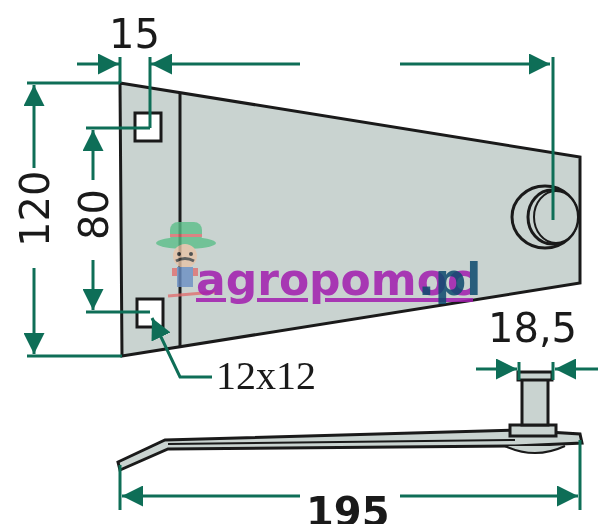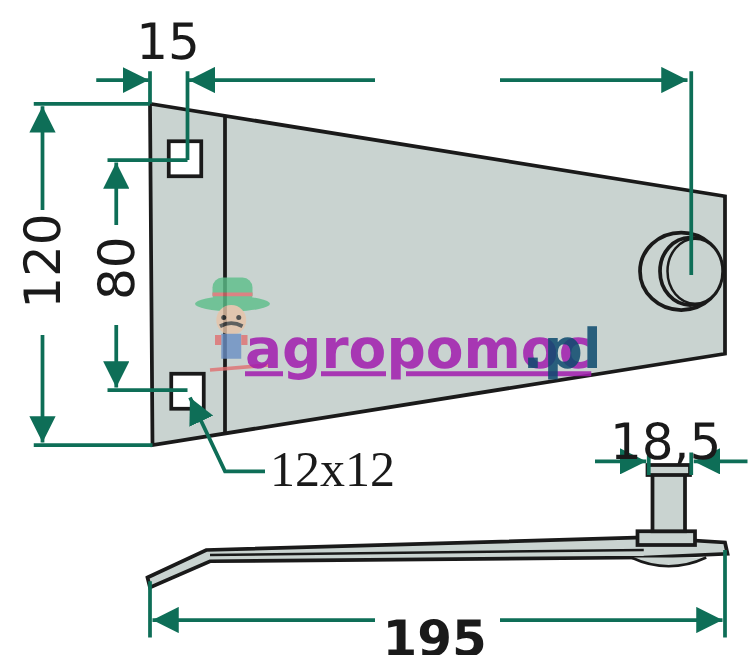--- a/index.html
+++ b/index.html
@@ -111,18 +111,18 @@
       <rect x="172" y="268" width="5" height="8" fill="#e07070"></rect>
       <rect x="193" y="268" width="5" height="8" fill="#e07070"></rect>
       <line x1="168" y1="296" x2="215" y2="292" stroke="#e07070" stroke-width="3"></line>
     </g>
   </svg>
 
   <div class="dim-text" style="left:109px; top:14px;">15</div>
   <div class="dim-text rot" style="left:6px; top:198px; width:58px; text-align:center;">120</div>
   <div class="dim-text rot" style="left:72px; top:198px; width:44px; text-align:center;">80</div>
   <div class="dim-text" style="left:216px; top:356px;font-family:Liberation Serif, serif;">12x12</div>
-  <div class="dim-text" style="left:488px; top:334px;">18,5</div>
+  <div class="dim-text" style="left:488px; top:308px;">18,5</div>
   <div class="dim-text" style="left:306px; top:492px;font-weight:bold;">195</div>
 
   <div class="wm-text" style="left:196px; top:258px; color:#a21caf; opacity:0.85;text-decoration:underline;">agropomoc</div>
   <div class="wm-text" style="left:418px; top:258px; color:#0c4a6e; opacity:0.85;">.pl</div>
 </div>
 
 </body></html>

